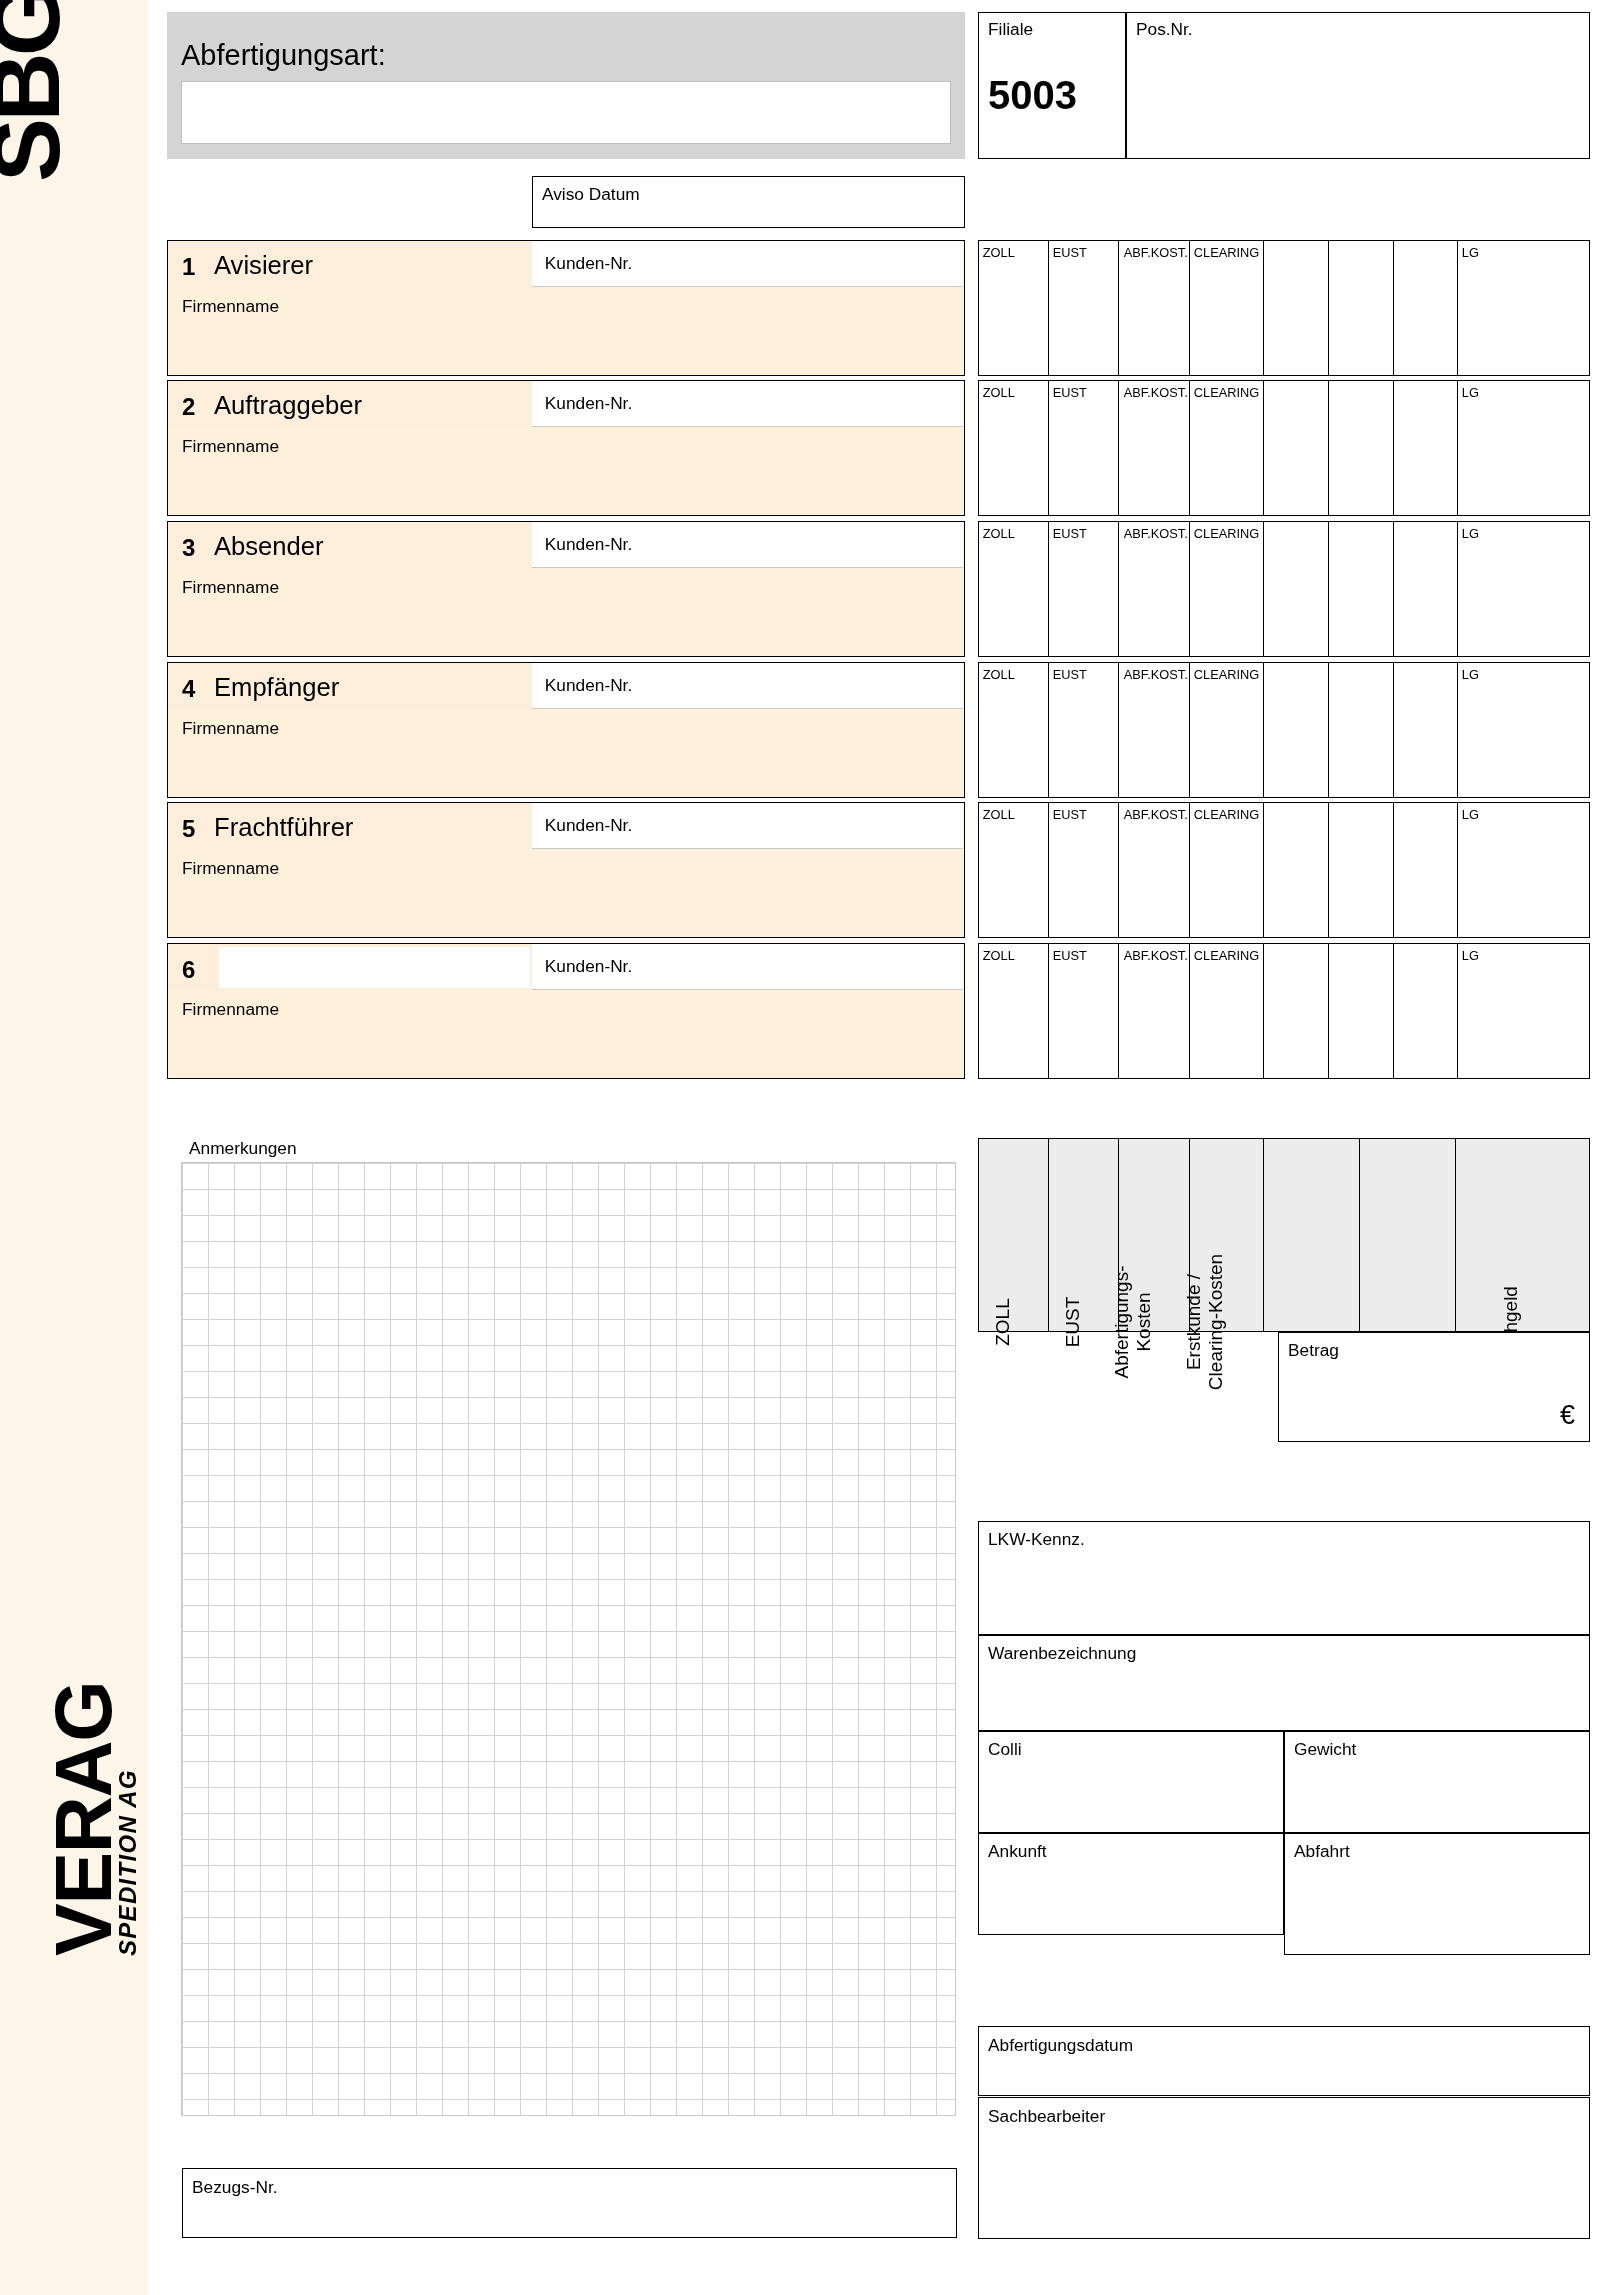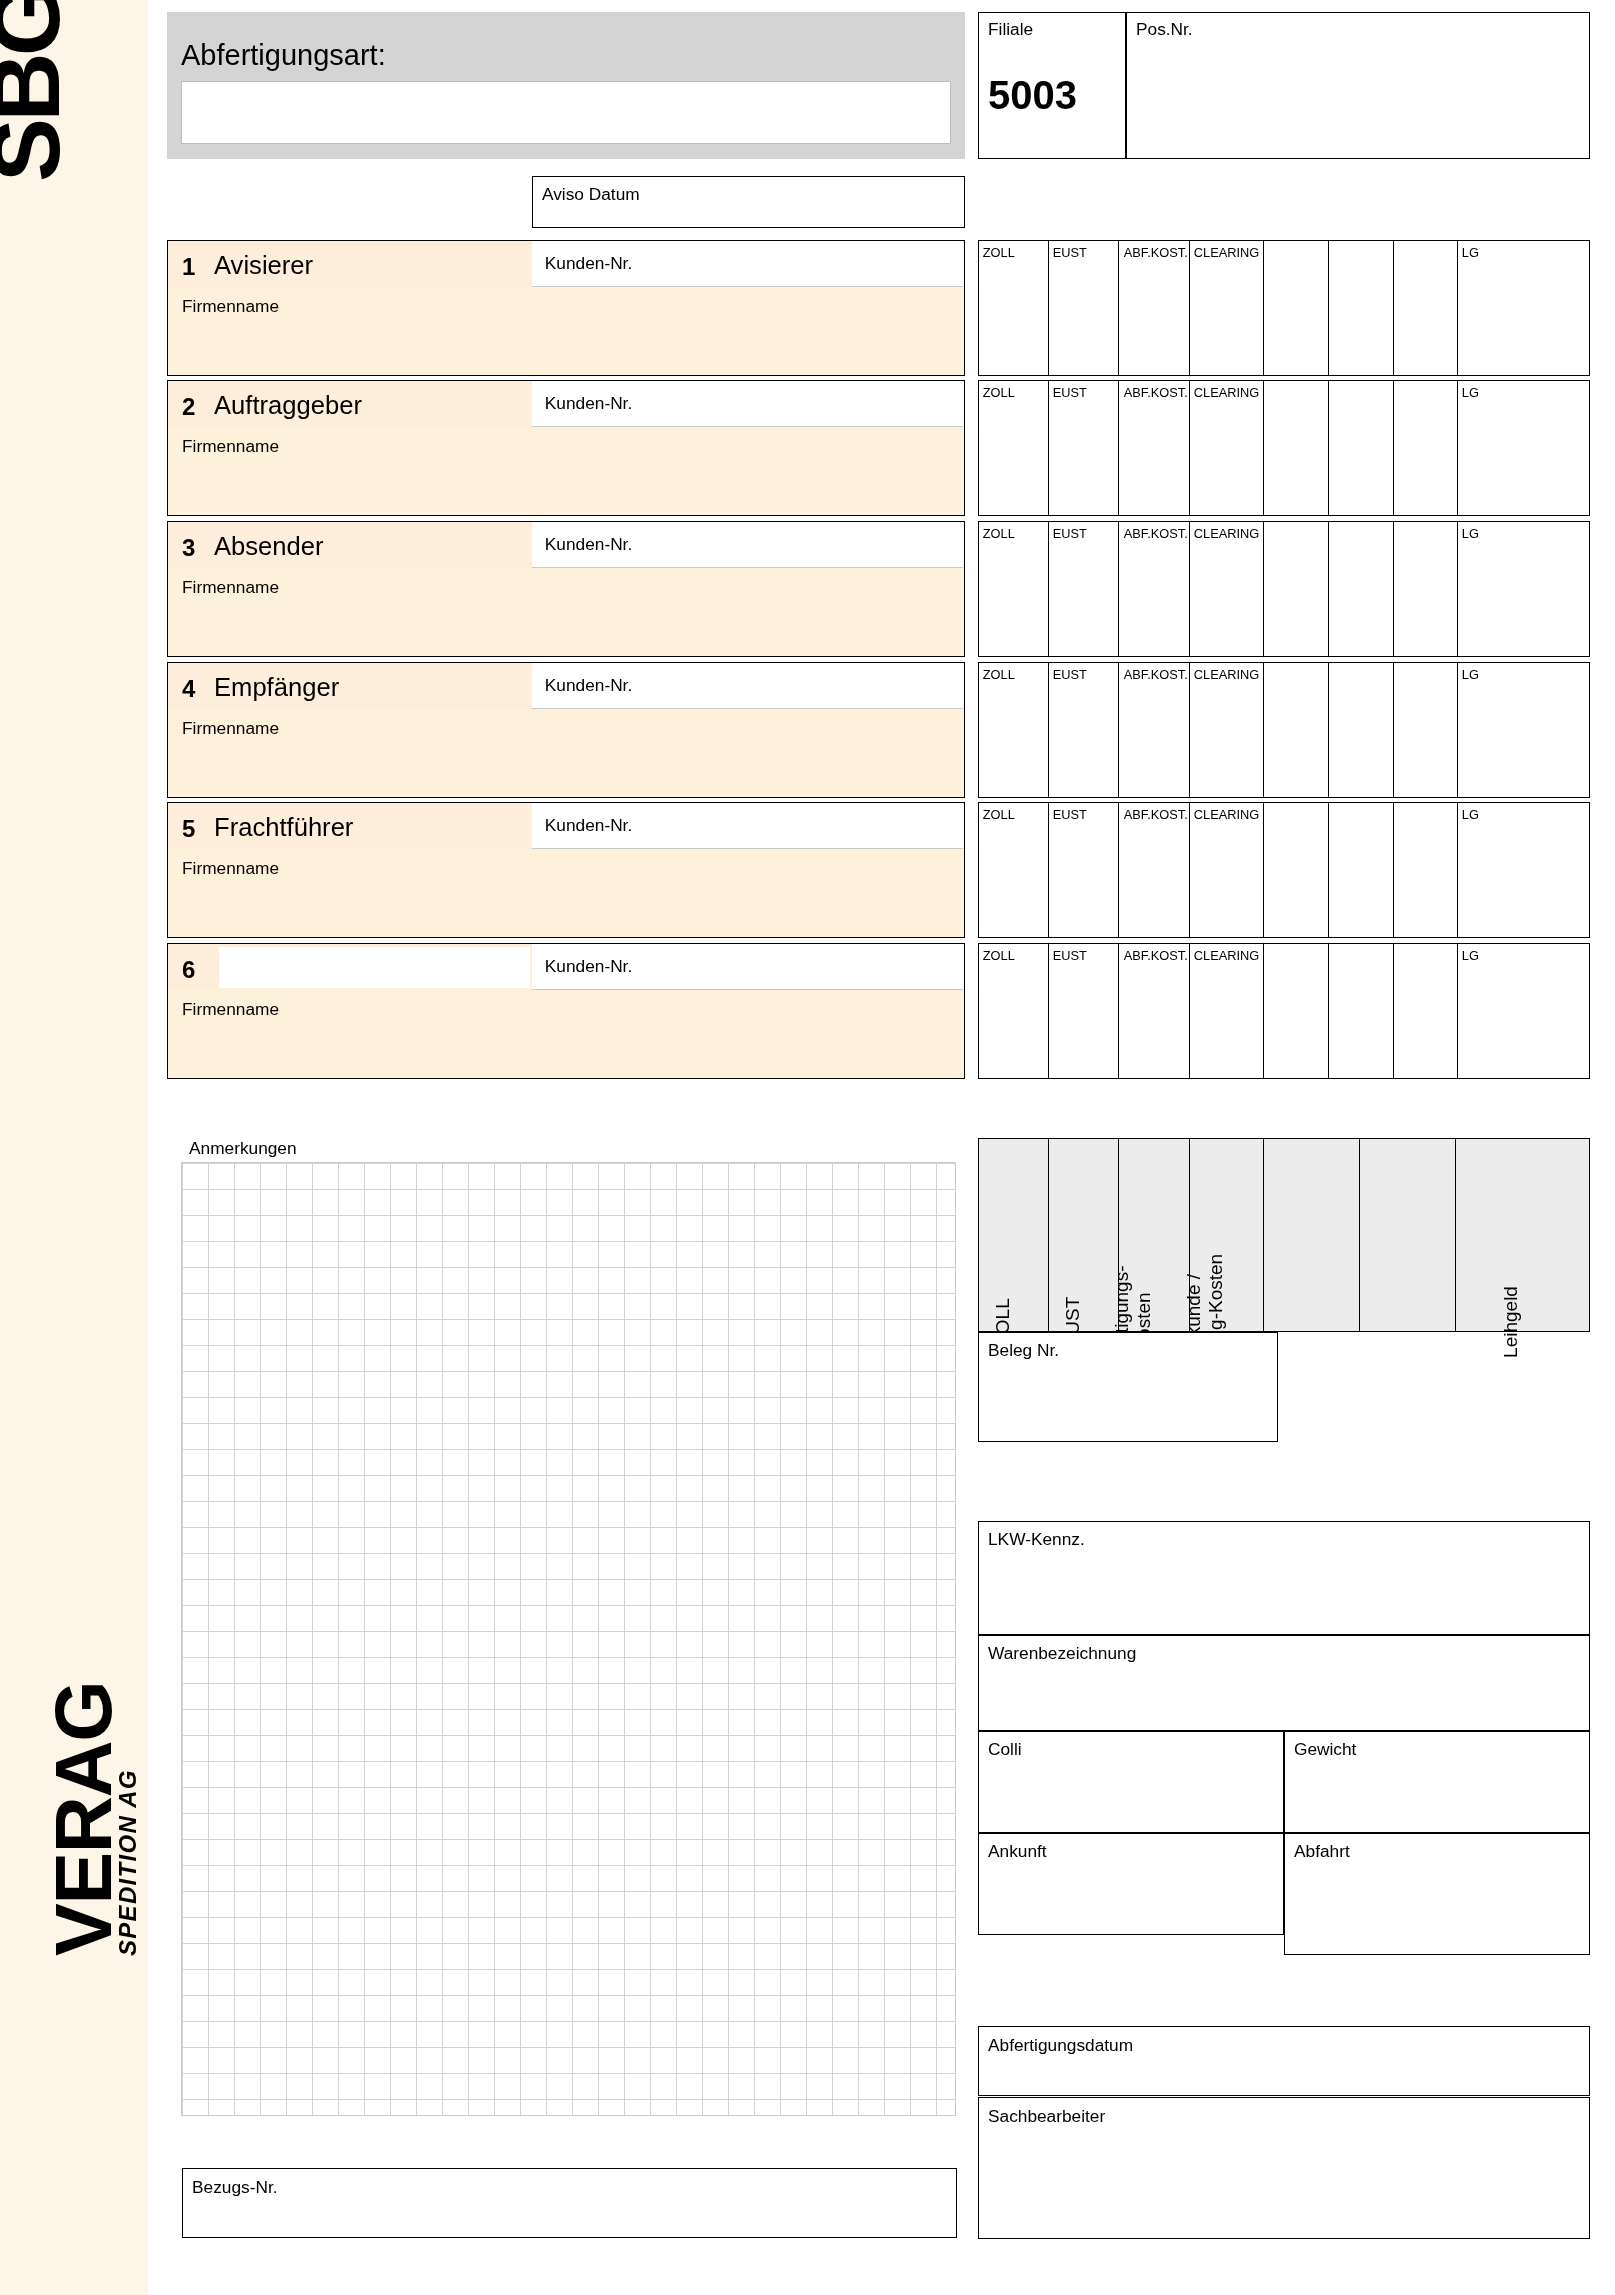--- a/index.html
+++ b/index.html
@@ -574,22 +574,23 @@
     <div class="sum-cell" style="left:211px;width:74px;">
       <div class="sum-vert two">Erstkunde / Clearing-Kosten</div>
     </div>
     <div class="sum-cell" style="left:285px;width:96px;"></div>
     <div class="sum-cell" style="left:381px;width:96px;"></div>
     <div class="sum-cell last" style="left:477px;width:132px;">
       <div class="sum-vert">Leihgeld</div>
     </div>
   </div>
 
-  <div class="box beleg-box">
-    <div class="lbl beleg-lbl">Beleg Nr.</div>
+  <div class="box betrag-box">
+    <div class="lbl betrag-lbl">Betrag</div>
+    <div class="euro-sign">€</div>
   </div>
 
   <div class="anm-wrap">
     <div class="anm-lbl">Anmerkungen</div>
     <div class="anm-grid"></div>
   </div>
 
   <div class="box bezug-box">
     <div class="lbl bezug-lbl">Bezugs-Nr.</div>
   </div>

